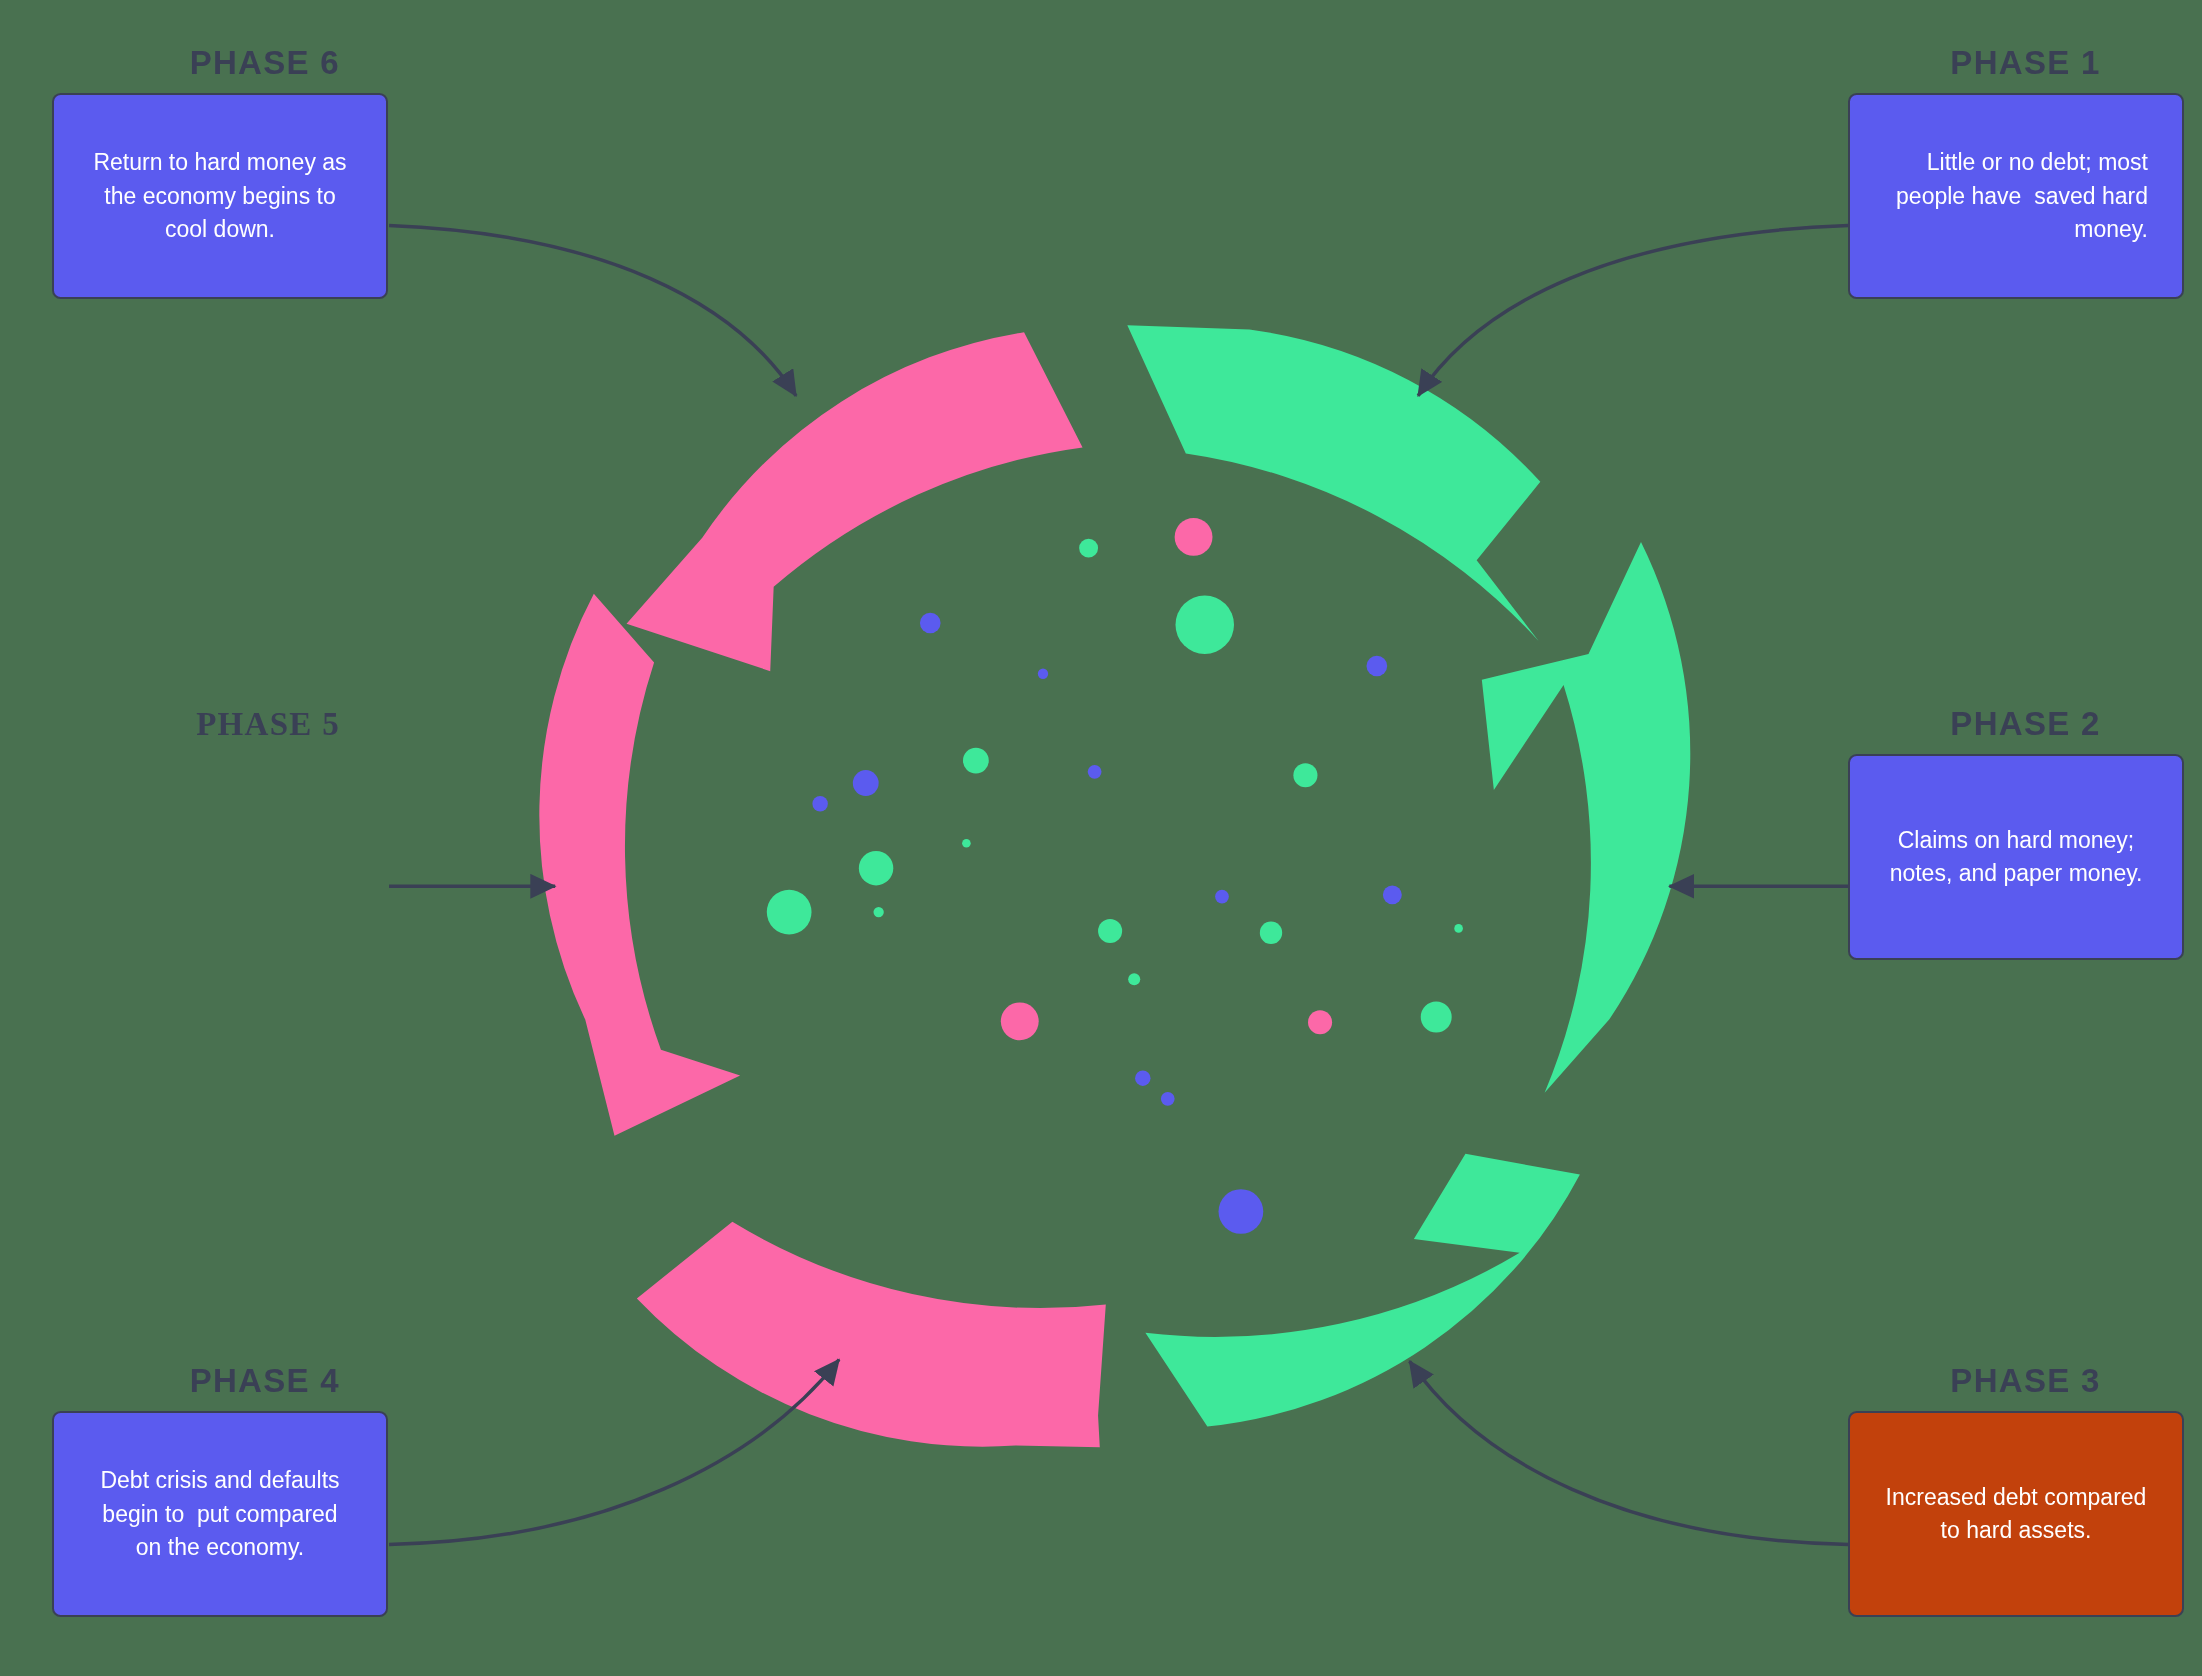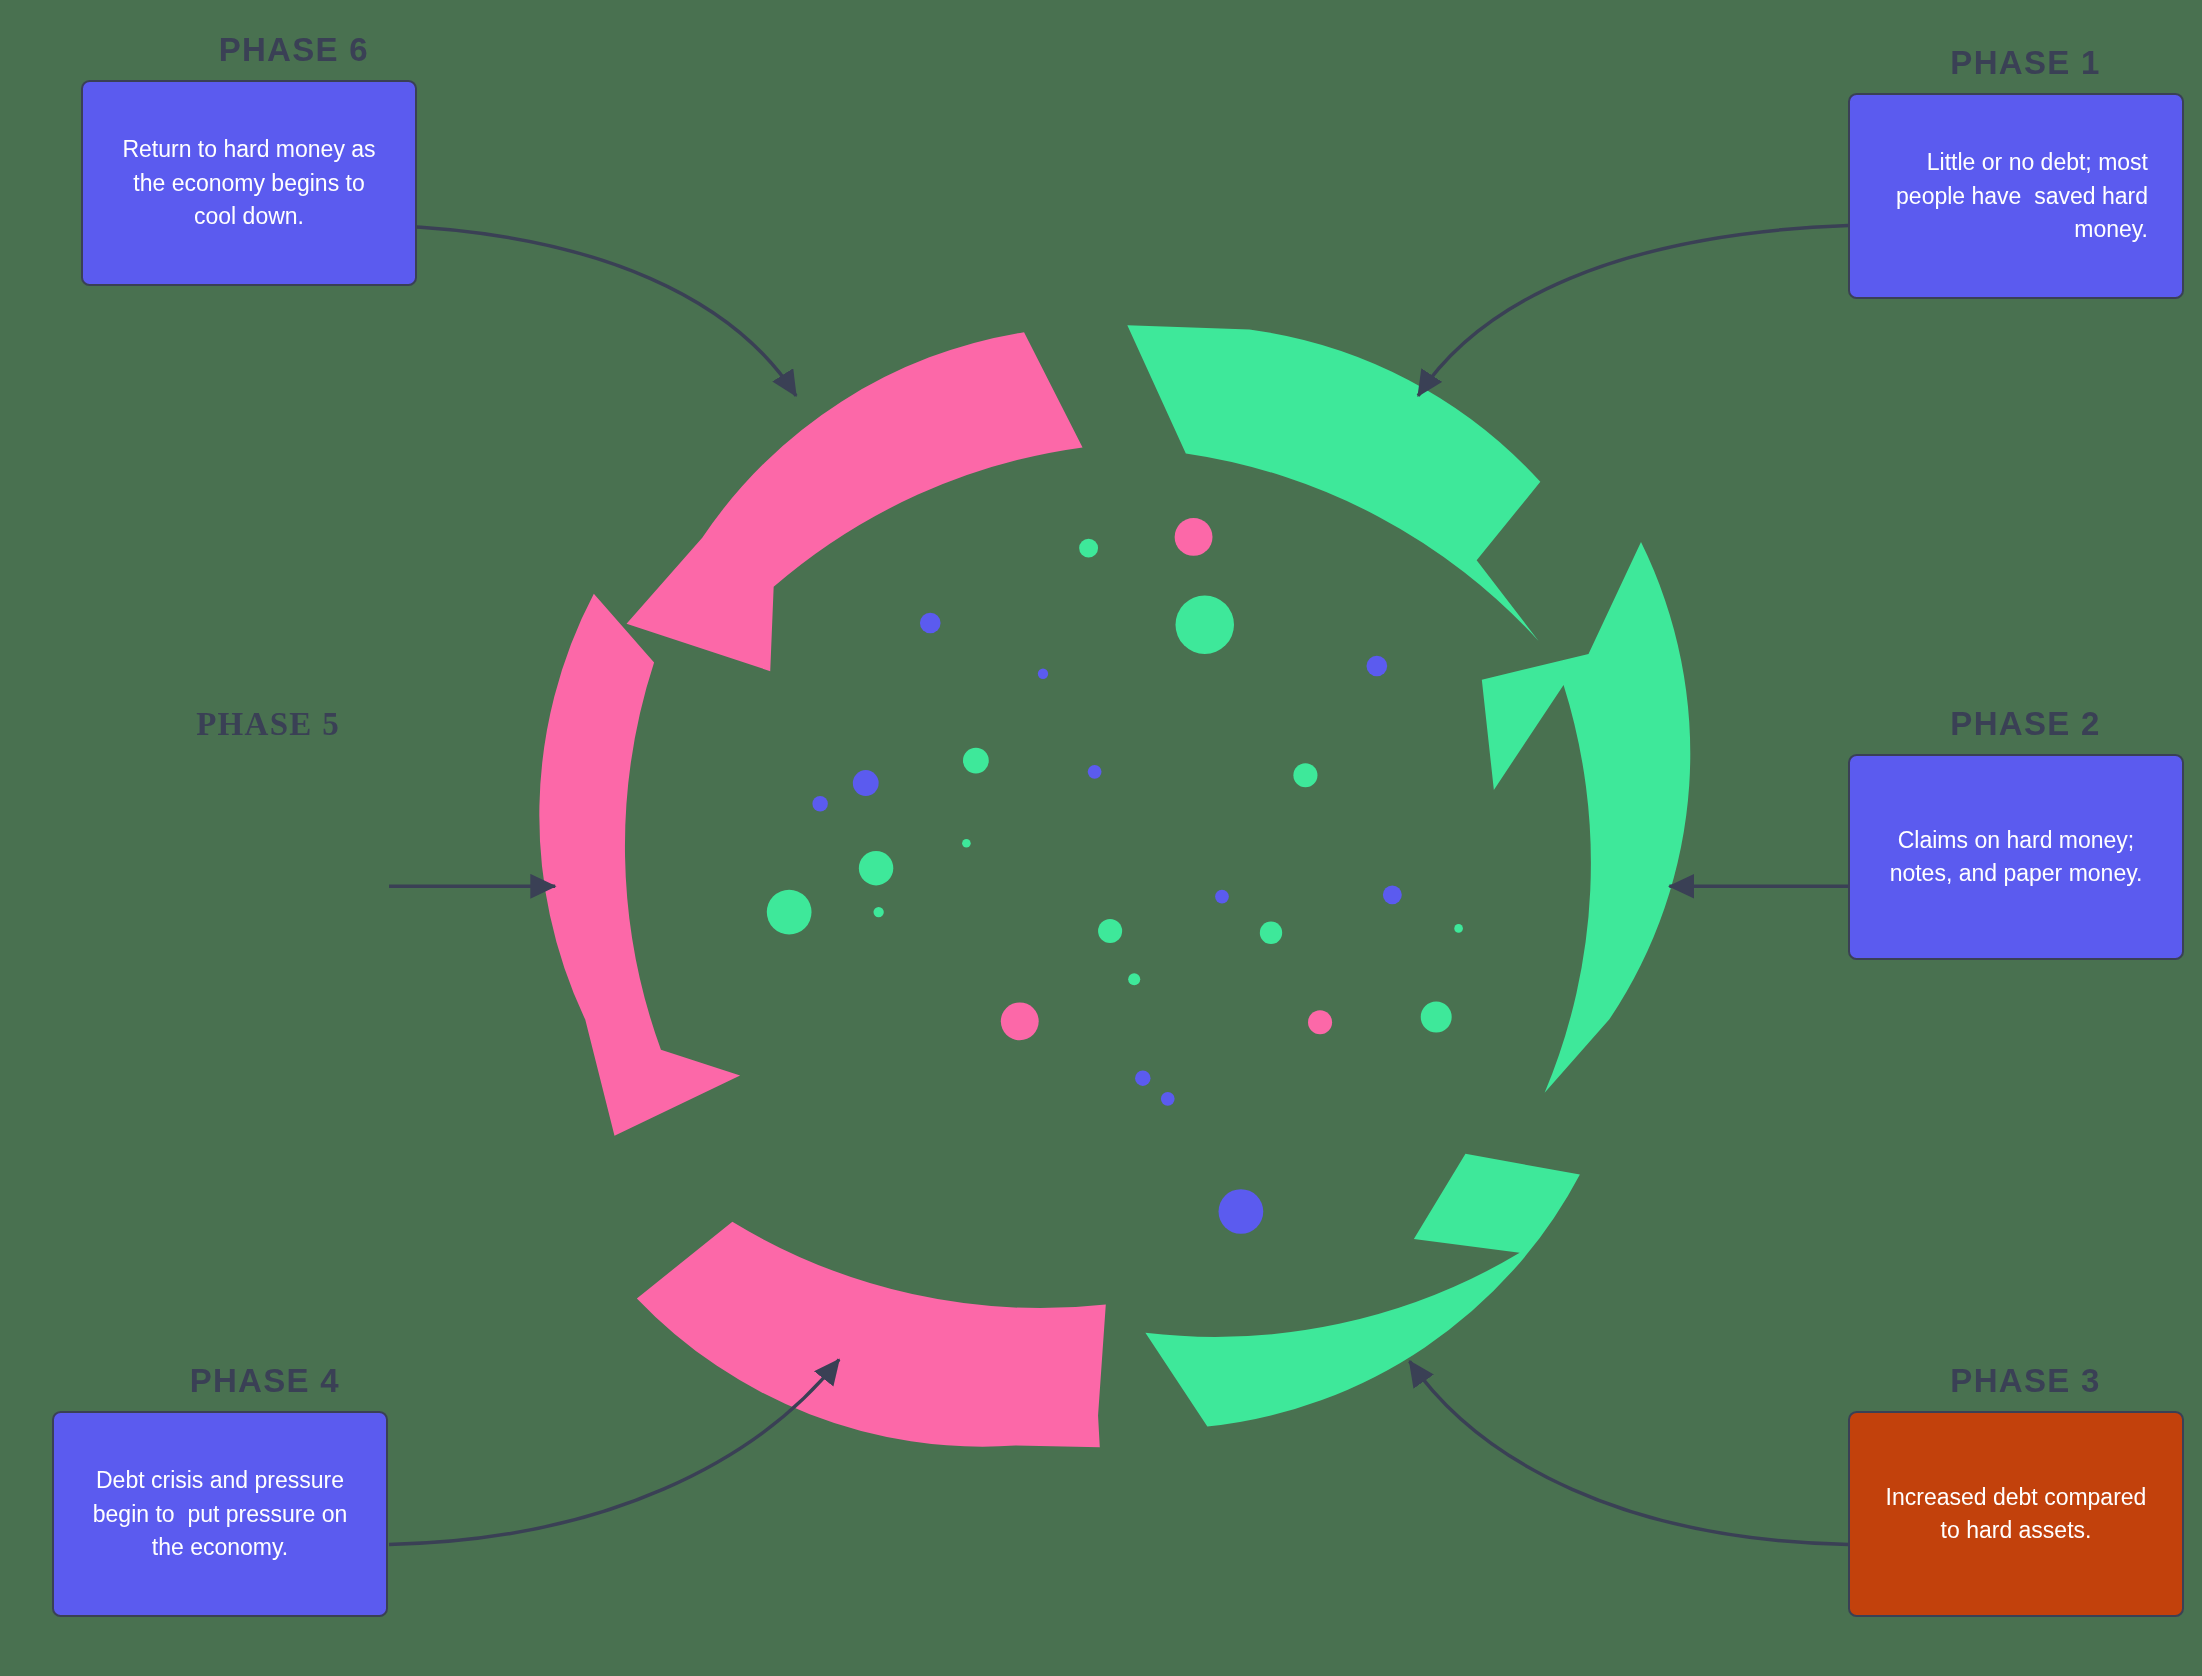--- a/index.html
+++ b/index.html
@@ -49,21 +49,21 @@
     text-align: center;
     white-space: pre-wrap;
   }
 
   
   .col-left .phase-title { text-align: right; padding-right: 48px; }
   
   .col-right .phase-title { text-align: center; padding-left: 19px; }
 
   
-  #group-phase6 { left: 52px;   top: 32px; margin-left: 29px; }
+  #group-phase6 { left: 52px;   top: 45px; }
   #group-phase5 { left: 52px;   top: 706px; font-family: Liberation Serif, serif; }
   #group-phase4 { left: 52px;   top: 1363px; }
   #group-phase1 { left: 1848px; top: 45px; }
   #group-phase2 { left: 1848px; top: 706px; }
   #group-phase3 { left: 1848px; top: 1363px; }
 
   
   #cycle-svg, #connector-svg {
     position: absolute;
     left: 0; top: 0;
@@ -155,21 +155,21 @@
     </div>
   </div>
 
   <div class="phase-group col-left" id="group-phase5">
     <div class="phase-title" style="color: rgb(58, 64, 85);">PHASE 5</div>
   </div>
 
   <div class="phase-group col-left" id="group-phase4">
     <div class="phase-title" style="color: rgb(58, 64, 85);">PHASE 4</div>
     <div class="phase-card" style="background: rgb(91, 91, 239); border-color: rgb(58, 64, 85);">
-      <div class="phase-card-text" style="color: rgb(255, 255, 255);">Debt crisis and pressure begin to  put pressure on the economy.</div>
+      <div class="phase-card-text" style="color: rgb(255, 255, 255);">Debt crisis and defaults begin to  put compared on the economy.</div>
     </div>
   </div>
 
   <div class="phase-group col-right" id="group-phase1">
     <div class="phase-title" style="color: rgb(58, 64, 85);">PHASE 1</div>
     <div class="phase-card" style="background: rgb(91, 91, 239); border-color: rgb(58, 64, 85);">
       <div class="phase-card-text" style="color: #ffffff; text-align: right;">Little or no debt; most people have  saved hard money.</div>
     </div>
   </div>
 

